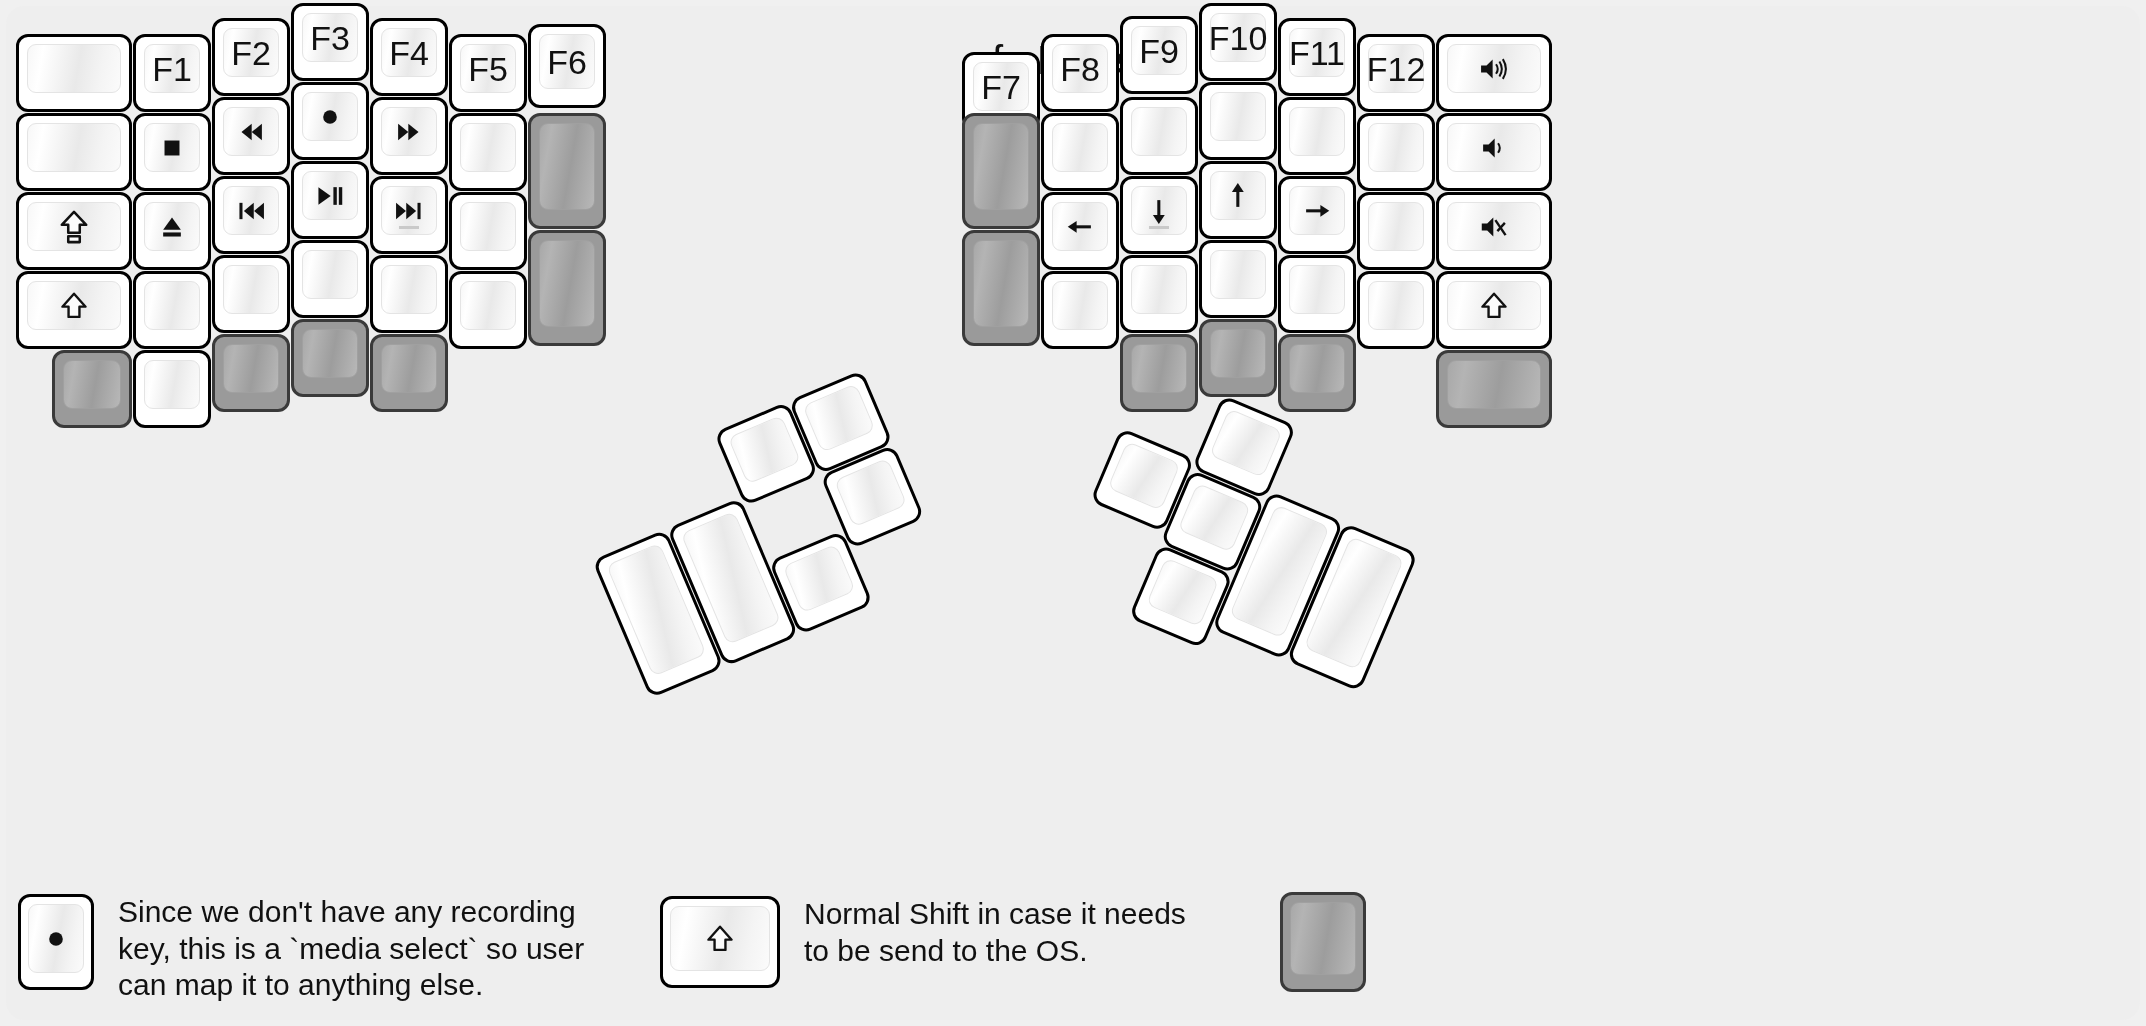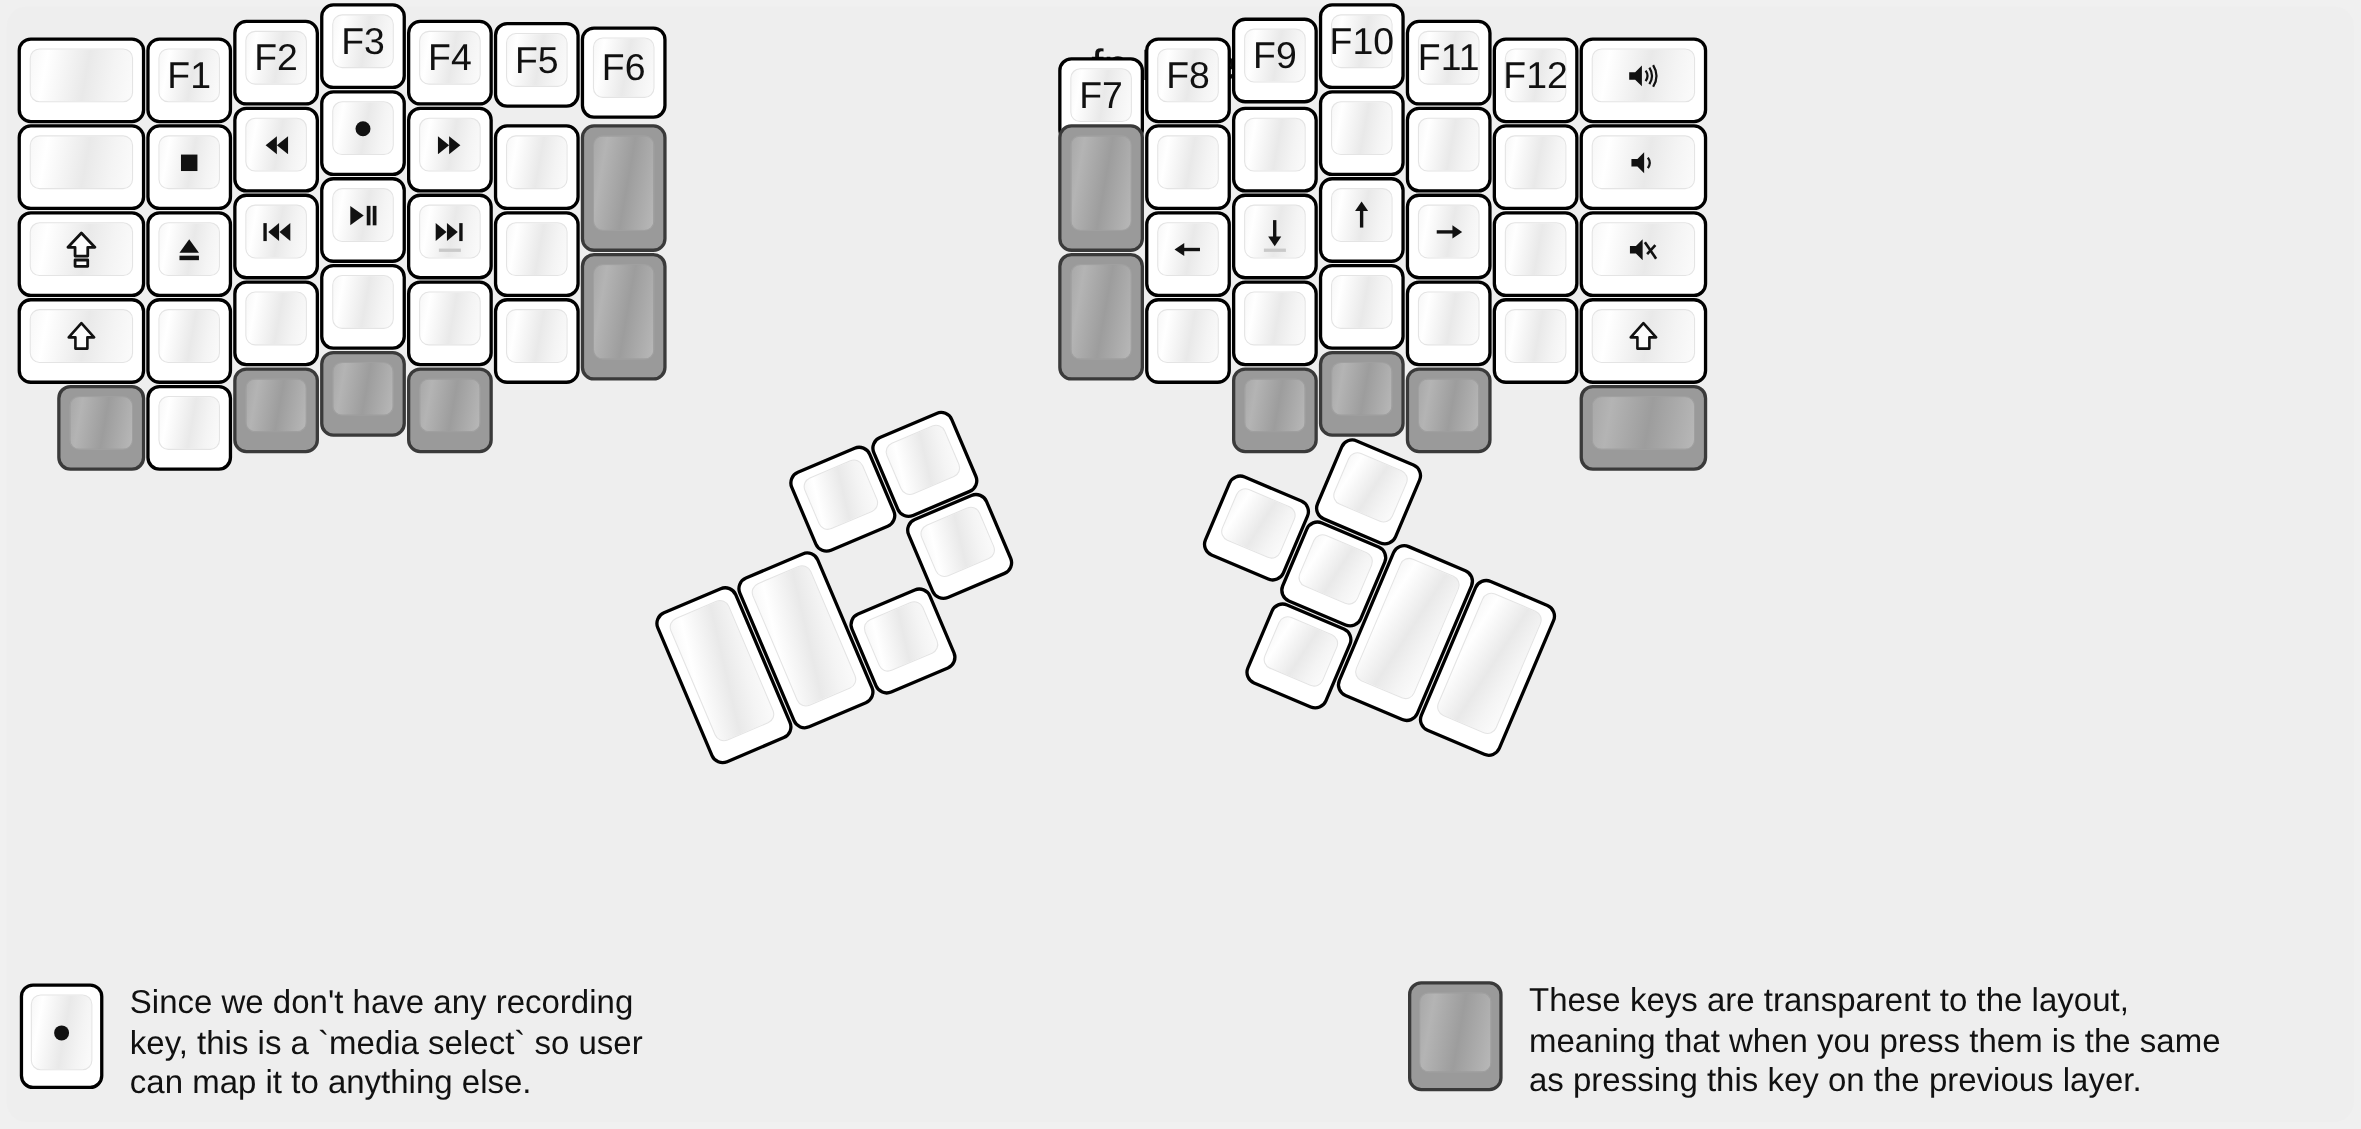--- a/index.html
+++ b/index.html
@@ -291,21 +291,21 @@
         </span>
         <span class="subdash"></span>
       </div>
     </div>
     <div class="key" style="left: 370px; top: 255px; width: 78px; height: 78px;">
       <div class="cap"></div>
     </div>
     <div class="key trans" style="left: 370px; top: 334px; width: 78px; height: 78px;">
       <div class="cap"></div>
     </div>
-    <div class="key" style="left: 449px; top: 20px; width: 78px; height: 78px;">
+    <div class="key" style="left: 449px; top: 34px; width: 78px; height: 78px;">
       <div class="cap">
         <span class="legend fkey">F5</span>
       </div>
     </div>
     <div class="key" style="left: 449px; top: 113px; width: 78px; height: 78px;">
       <div class="cap"></div>
     </div>
     <div class="key" style="left: 449px; top: 192px; width: 78px; height: 78px;">
       <div class="cap"></div>
     </div>
@@ -539,21 +539,31 @@
             <svg class="ic" width="34" height="34" viewBox="0 0 100 100">
               <circle cx="50" cy="50" r="20" fill="#111"></circle>
             </svg>
           </span>
         </div>
       </div>
       <div class="note-text">Since we don't have any recording
 key, this is a `media select` so user
 can map it to anything else.</div>
     </div>
+    <div class="note" style="left: 660px; top: 24px;">
+      <div class="note-key" style="width: 120px; height: 92px;">
+        <div class="cap">
+          <span class="legend glyph">
+            <svg class="ic" width="34" height="34" viewBox="0 0 100 100">
+              <path d="M50 14 L84 52 L66 52 L66 82 L34 82 L34 52 L16 52 Z" fill="#fbfbfb" stroke="#111" stroke-width="7" stroke-linejoin="round"></path>
+            </svg>
+          </span>
+        </div>
+      </div>
+      <div class="note-text">Normal Shift in case it needs
+to be send to the OS.</div>
+    </div>
     <div class="note" style="left: 1280px; top: 20px;">
       <div class="note-key trans" style="width: 86px; height: 100px;">
         <div class="cap"></div>
       </div>
-      <div class="note-text">These keys are transparent to the layout,
-meaning that when you press them is the same
-as pressing this key on the previous layer.</div>
     </div>
   </div>
 
 </body></html>

